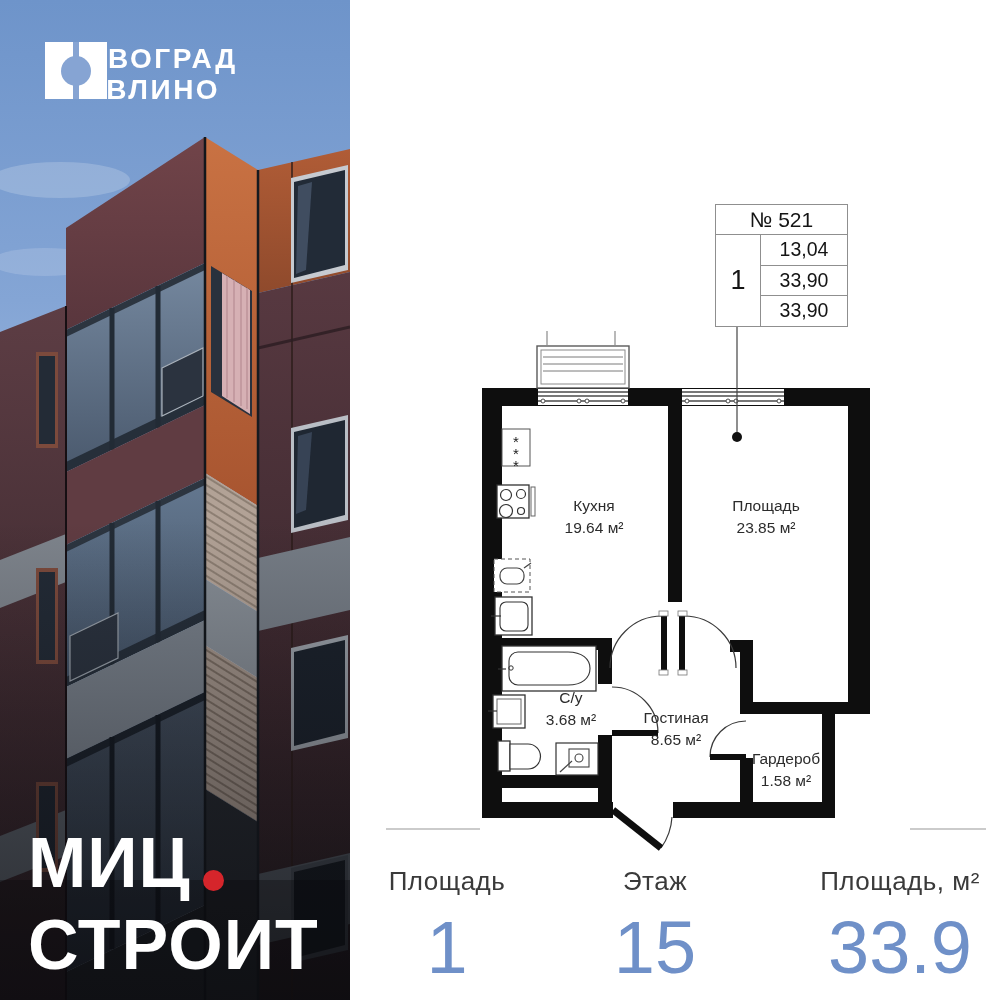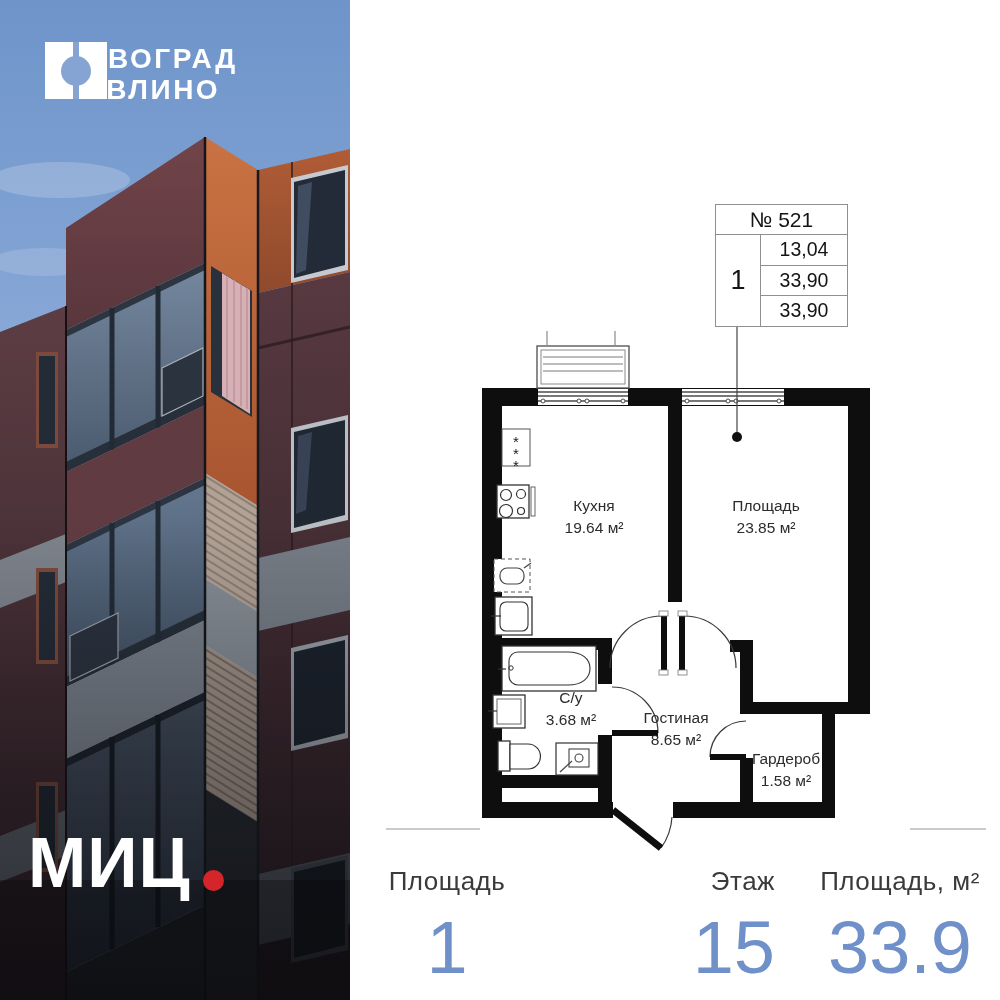--- a/index.html
+++ b/index.html
@@ -191,20 +191,21 @@
         <div>НОВОГРАД</div>
         <div>ПАВЛИНО</div>
       </div>
     </div>
 
     <div class="dev-logo">
       <div class="dev-line1">
         <span>МИЦ</span>
         <span class="dev-dot"></span>
       </div>
+      <div class="dev-line2">СТРОИТ</div>
     </div>
   </div>
 
   <svg class="plan-svg" width="1000" height="1000" viewBox="0 0 1000 1000">
     <g fill="#0e0e0e">
       <rect x="482" y="388" width="388" height="18"></rect>
       <rect x="482" y="388" width="20" height="430"></rect>
       <rect x="482" y="802" width="131" height="16"></rect>
       <rect x="673" y="802" width="162" height="16"></rect>
       <rect x="848" y="388" width="22" height="326"></rect>
@@ -364,21 +365,21 @@
     </div>
   </div>
 
   <div class="rule rule-left"></div>
   <div class="rule rule-right"></div>
 
   <div class="sum-col" style="left:447px;">
     <div class="sum-label">Площадь</div>
     <div class="sum-value">1</div>
   </div>
-  <div class="sum-col" style="left:655px;text-align:right;">
+  <div class="sum-col" style="left:655px;">
     <div class="sum-label">Этаж</div>
     <div class="sum-value">15</div>
   </div>
   <div class="sum-col" style="left:900px;">
     <div class="sum-label">Площадь, м²</div>
     <div class="sum-value">33.9</div>
   </div>
 
 </div>
 

